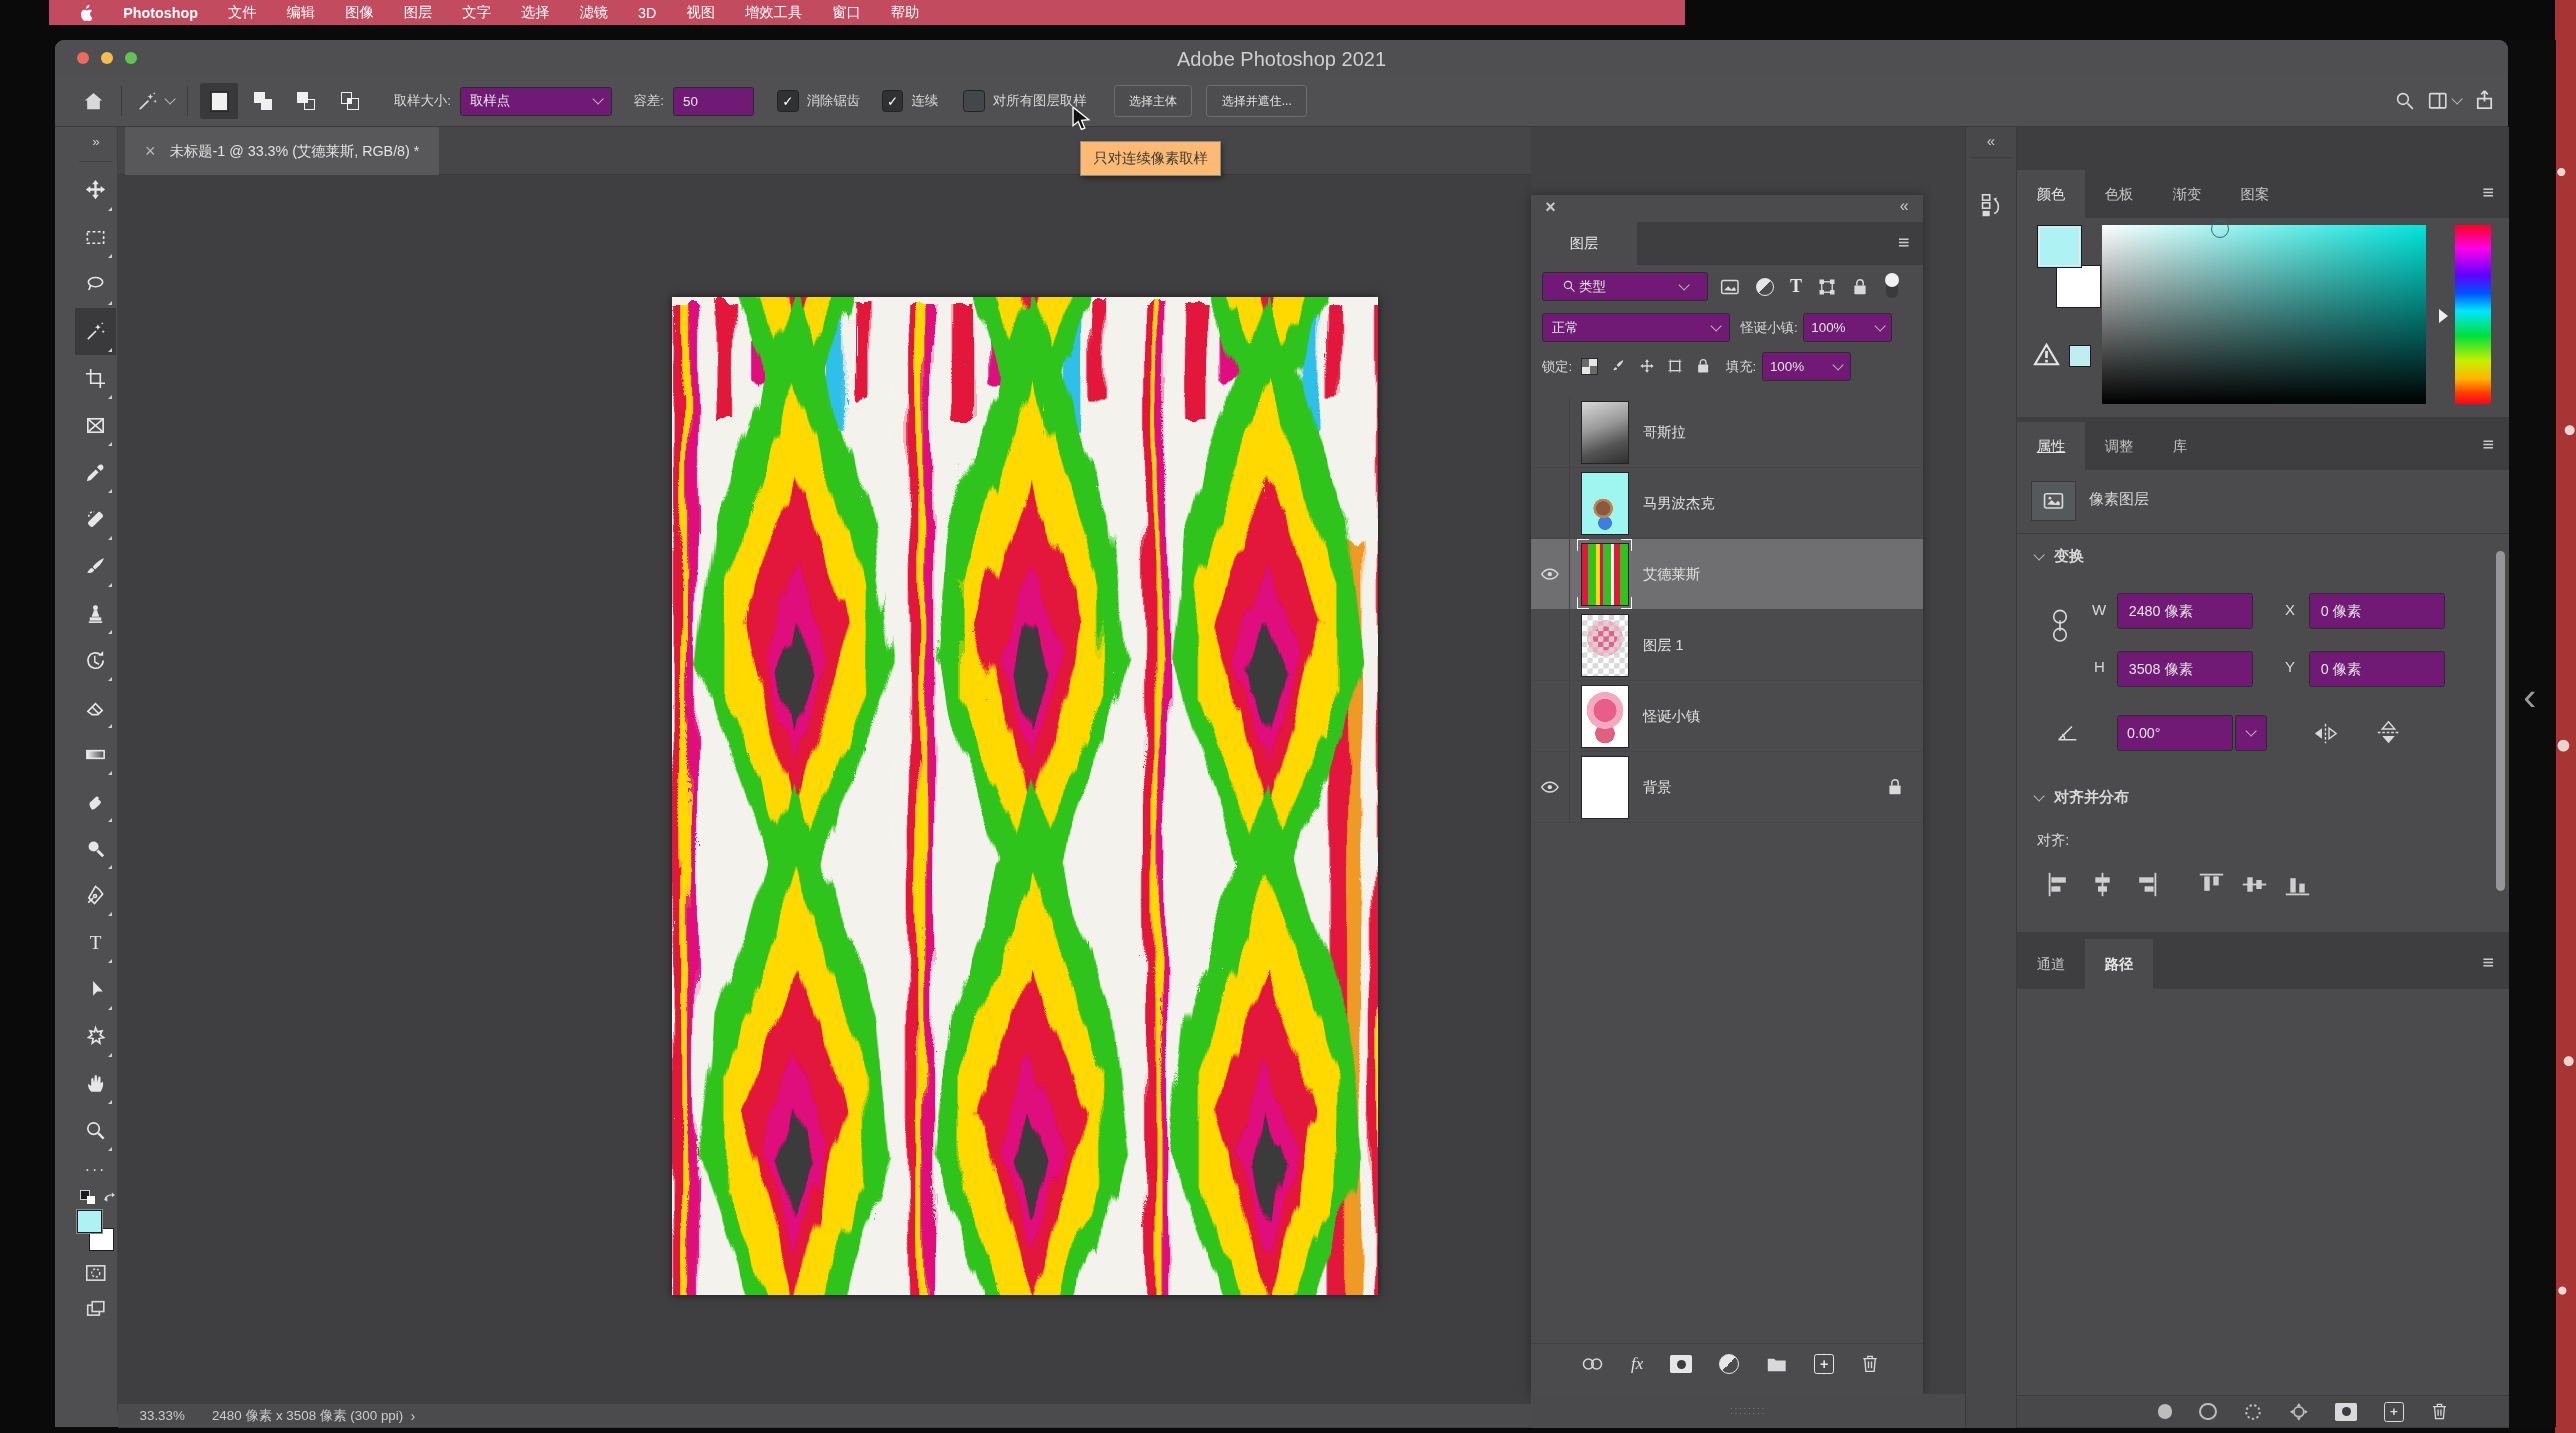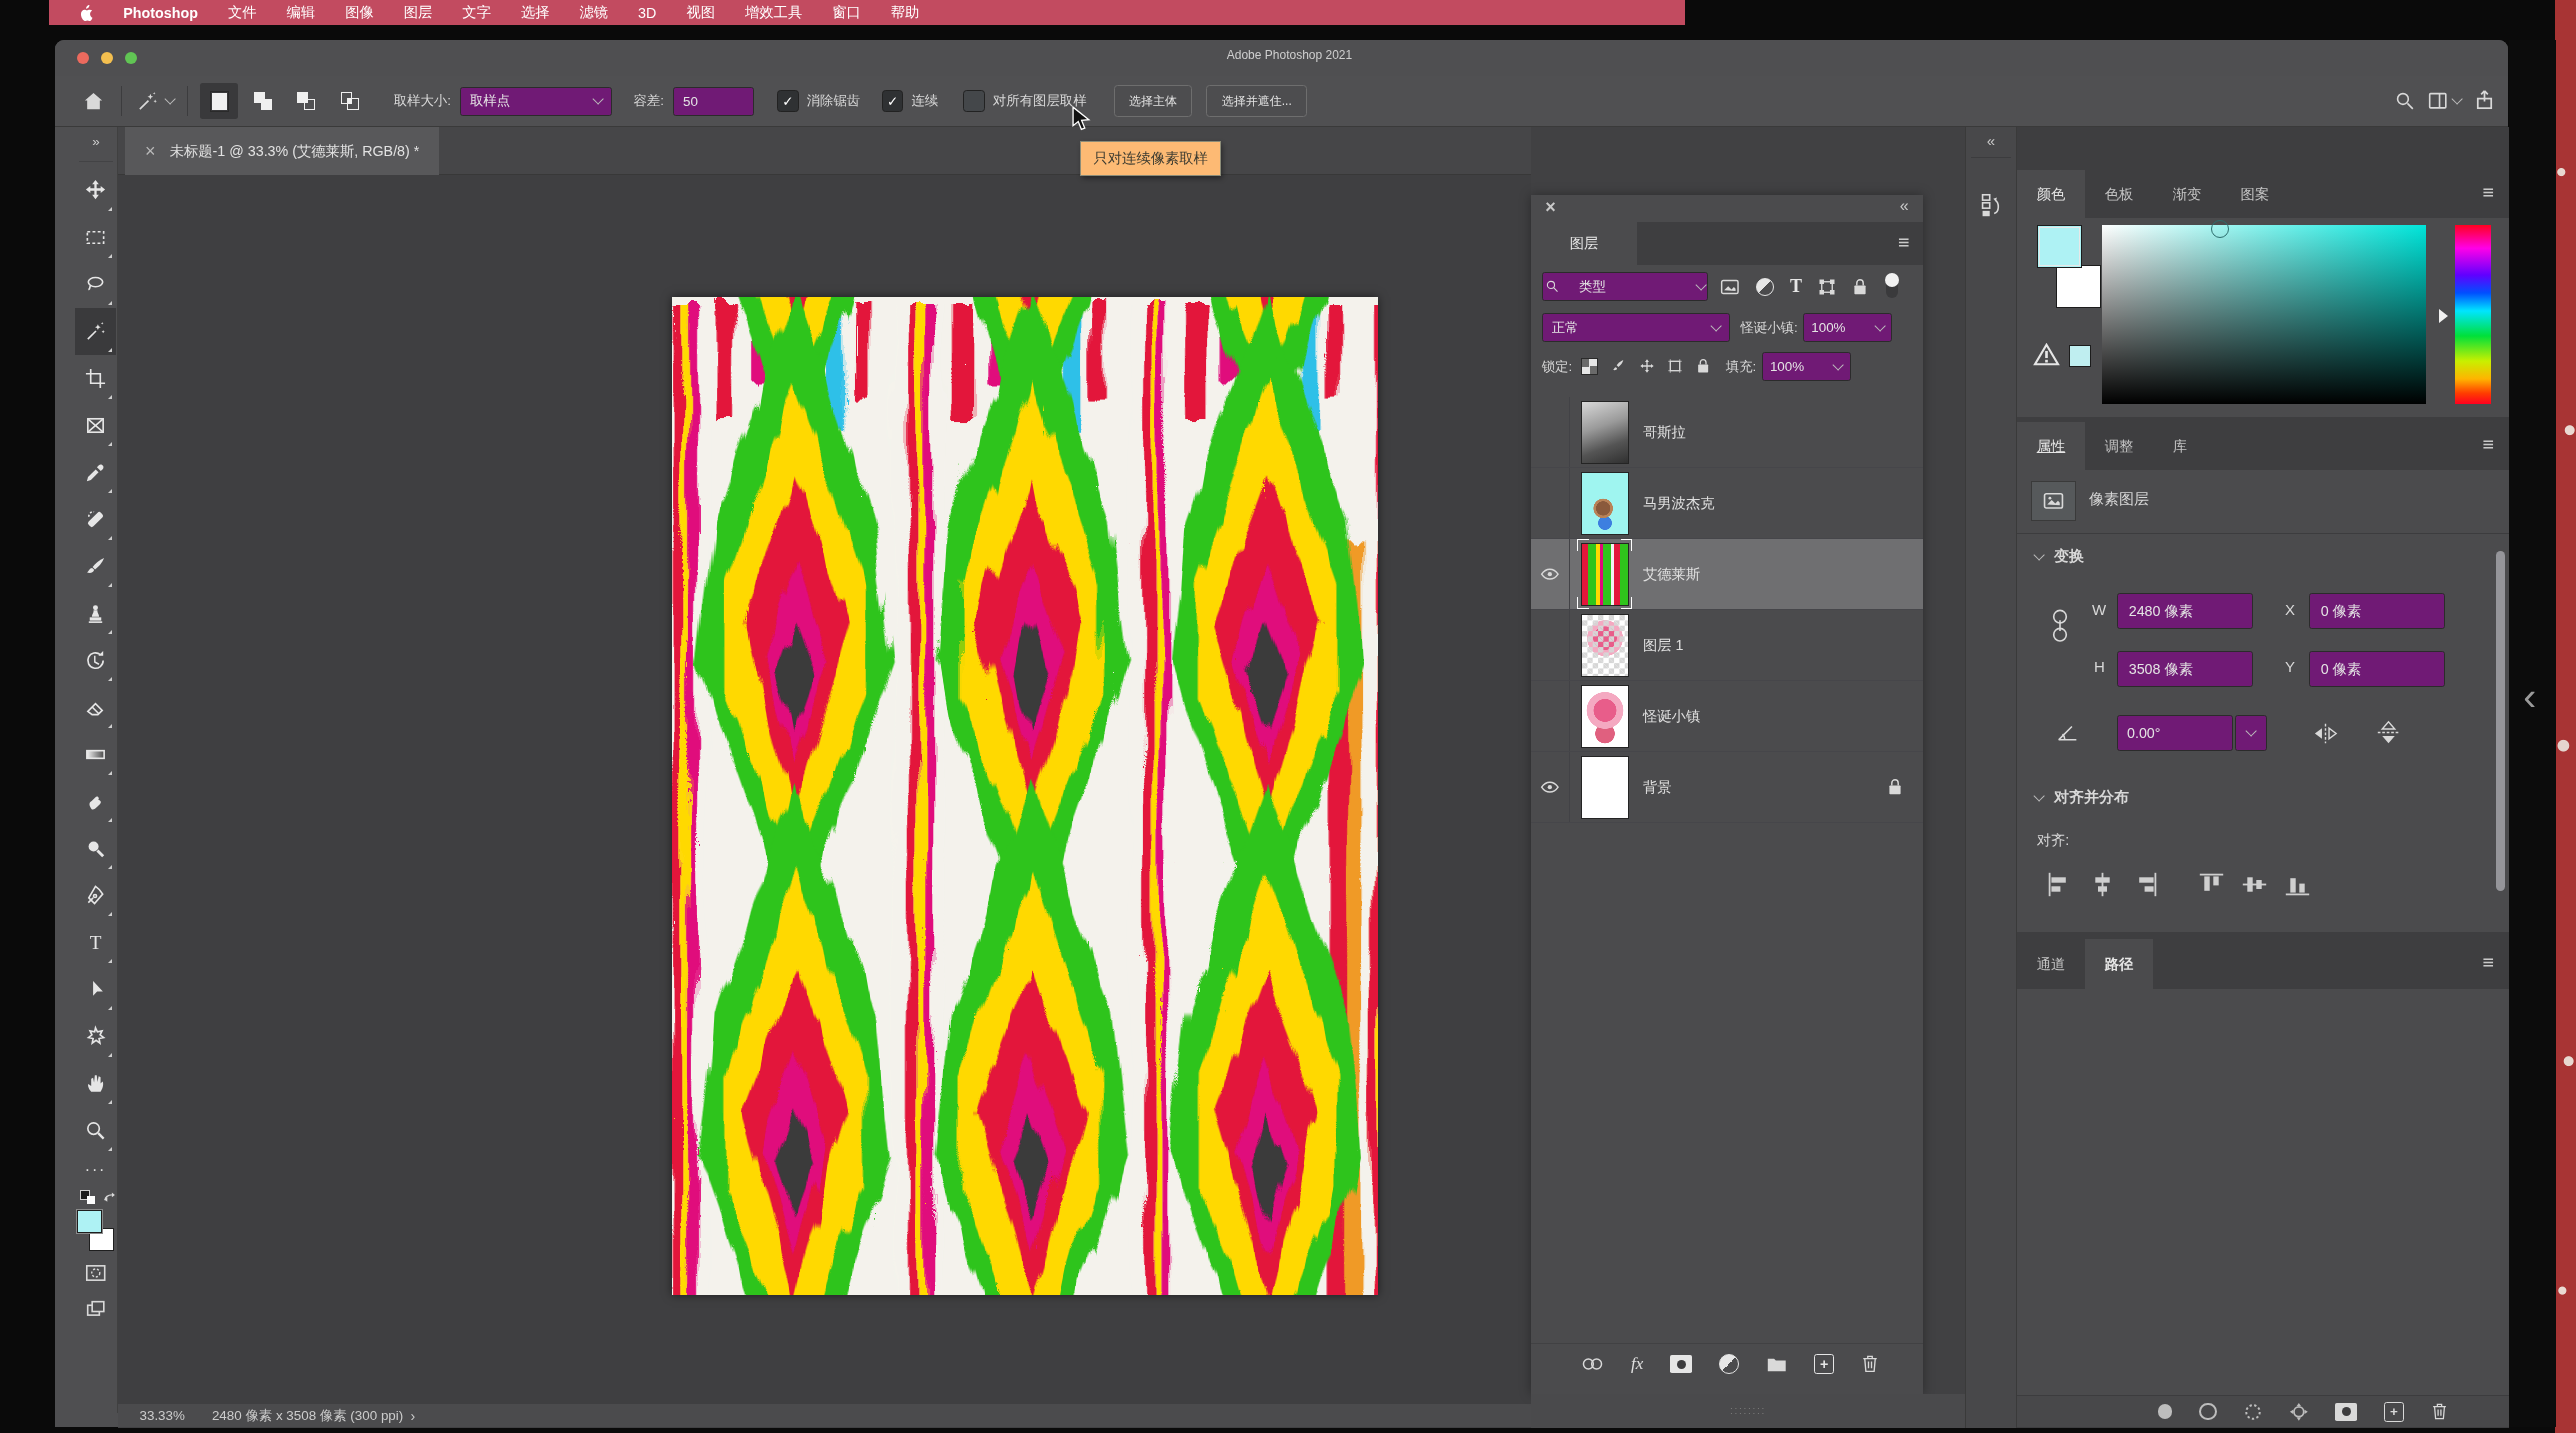--- a/index.html
+++ b/index.html
@@ -69,21 +69,21 @@
   </div>
 
   <div class="abs" style="left:55px;top:40px;width:2453px;height:1387px;background:#4f4f51;border-radius:9px 9px 0 0;overflow:hidden;">
 
     <div class="abs" style="left:0;top:0;width:2453px;height:36px;background:#4f4f51;">
       <div class="abs row" style="left:21.5px;top:11.6px;gap:11.6px;">
         <div style="width:12.5px;height:12.5px;border-radius:50%;background:#ec6a5e;"></div>
         <div style="width:12.5px;height:12.5px;border-radius:50%;background:#f4bf4f;"></div>
         <div style="width:12.5px;height:12.5px;border-radius:50%;background:#61c554;"></div>
       </div>
-      <div class="abs" style="left:8px;top:8px;width:2453px;text-align:center;color:#cfcfcf;font-size:12px;">Adobe Photoshop 2021</div>
+      <div class="abs" style="left:0;top:8px;width:2453px;text-align:center;color:#cfcfcf;font-size:20px;">Adobe Photoshop 2021</div>
     </div>
 
     <div class="abs row" style="left:0;top:36px;width:2453px;height:51px;background:#505052;border-bottom:0.9px solid #3a3a3a;box-sizing:border-box;">
       <span style="margin-left:27px;display:flex;">
         <svg class="ic" width="23" height="23" viewBox="0 0 24 24">
             <path class="fl" d="M12 3l9 8h-2.4v9H5.4v-9H3z"></path>
           </svg>
       </span>
       <span class="vdiv" style="margin-left:16px;"></span>
       <span class="row" style="margin-left:14.3px;gap:7.2px;">
@@ -422,21 +422,21 @@
     <div class="abs" style="left:0;top:0;width:392px;height:27px;">
       <span class="abs" style="left:14.3px;top:1.8px;color:#c9c9c9;font-size:18px;font-weight:bold;">×</span>
       <span class="abs" style="right:14.3px;top:1.8px;color:#c9c9c9;font-size:16px;">«</span>
     </div>
     <div class="abs row" style="left:0;top:27px;width:392px;height:43px;background:#3e3e40;">
       <span class="tab on" style="min-width:106px;box-sizing:border-box;">图层</span>
       <span class="ham abs" style="right:14.3px;top:9px;">≡</span>
     </div>
 
     <div class="abs row" style="left:0;top:70px;width:392px;height:43px;">
-      <span class="well row" style="margin-left:10.7px;width:166px;height:29px;padding:0 2px;gap:20px;">
+      <span class="well row" style="margin-left:10.7px;width:166px;height:29px;padding:0 19px;gap:3px;">
         <svg class="ic" width="14.3" height="14.3" viewBox="0 0 24 24">
             <circle cx="10" cy="10" r="6"></circle>
             <path d="M15 15l6 6"></path>
           </svg>
         <span style="font-size:13.4px;flex:1;">类型</span>
         <span class="chev"></span>
       </span>
       <span class="row" style="margin-left:12.5px;gap:16px;">
         <svg class="ic" width="19.7" height="18" viewBox="0 0 24 22">
             <rect x="2" y="3" width="20" height="16" rx="2"></rect>

